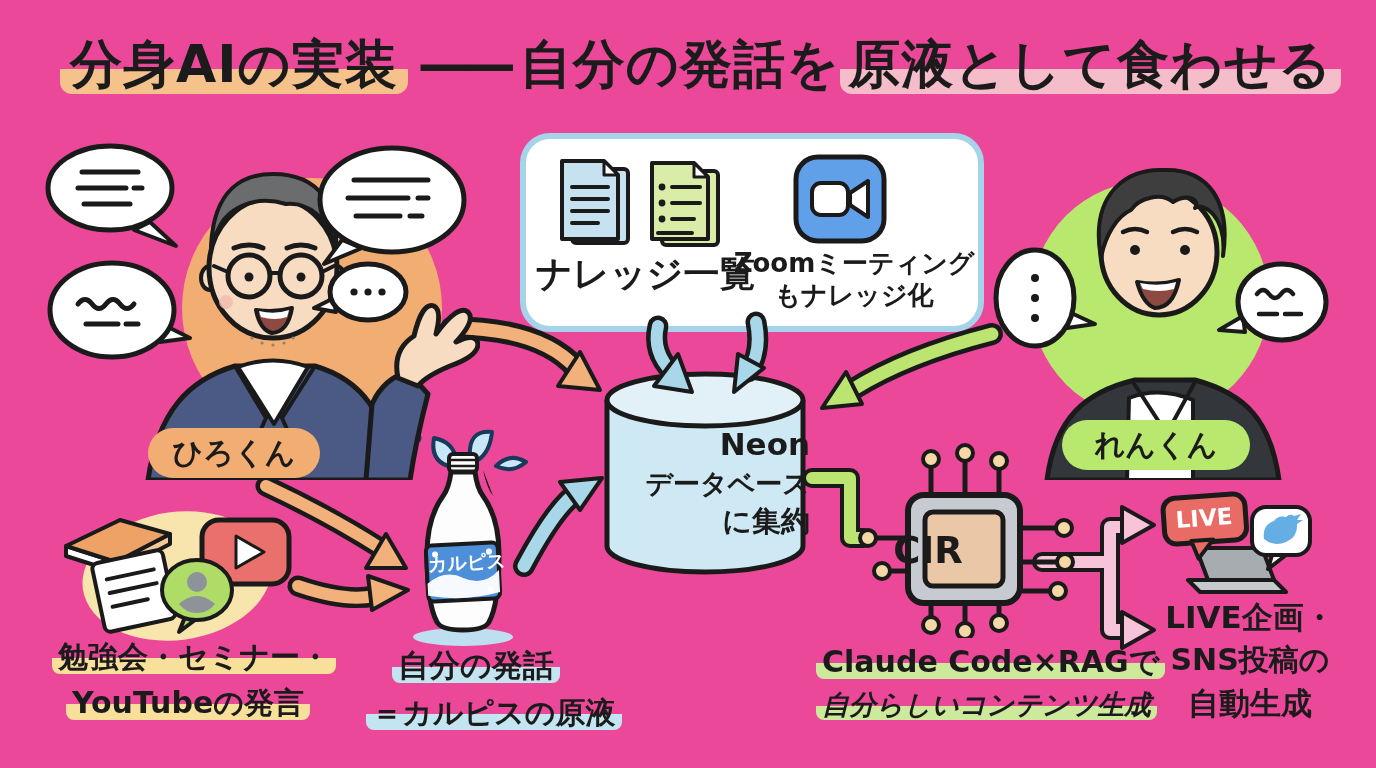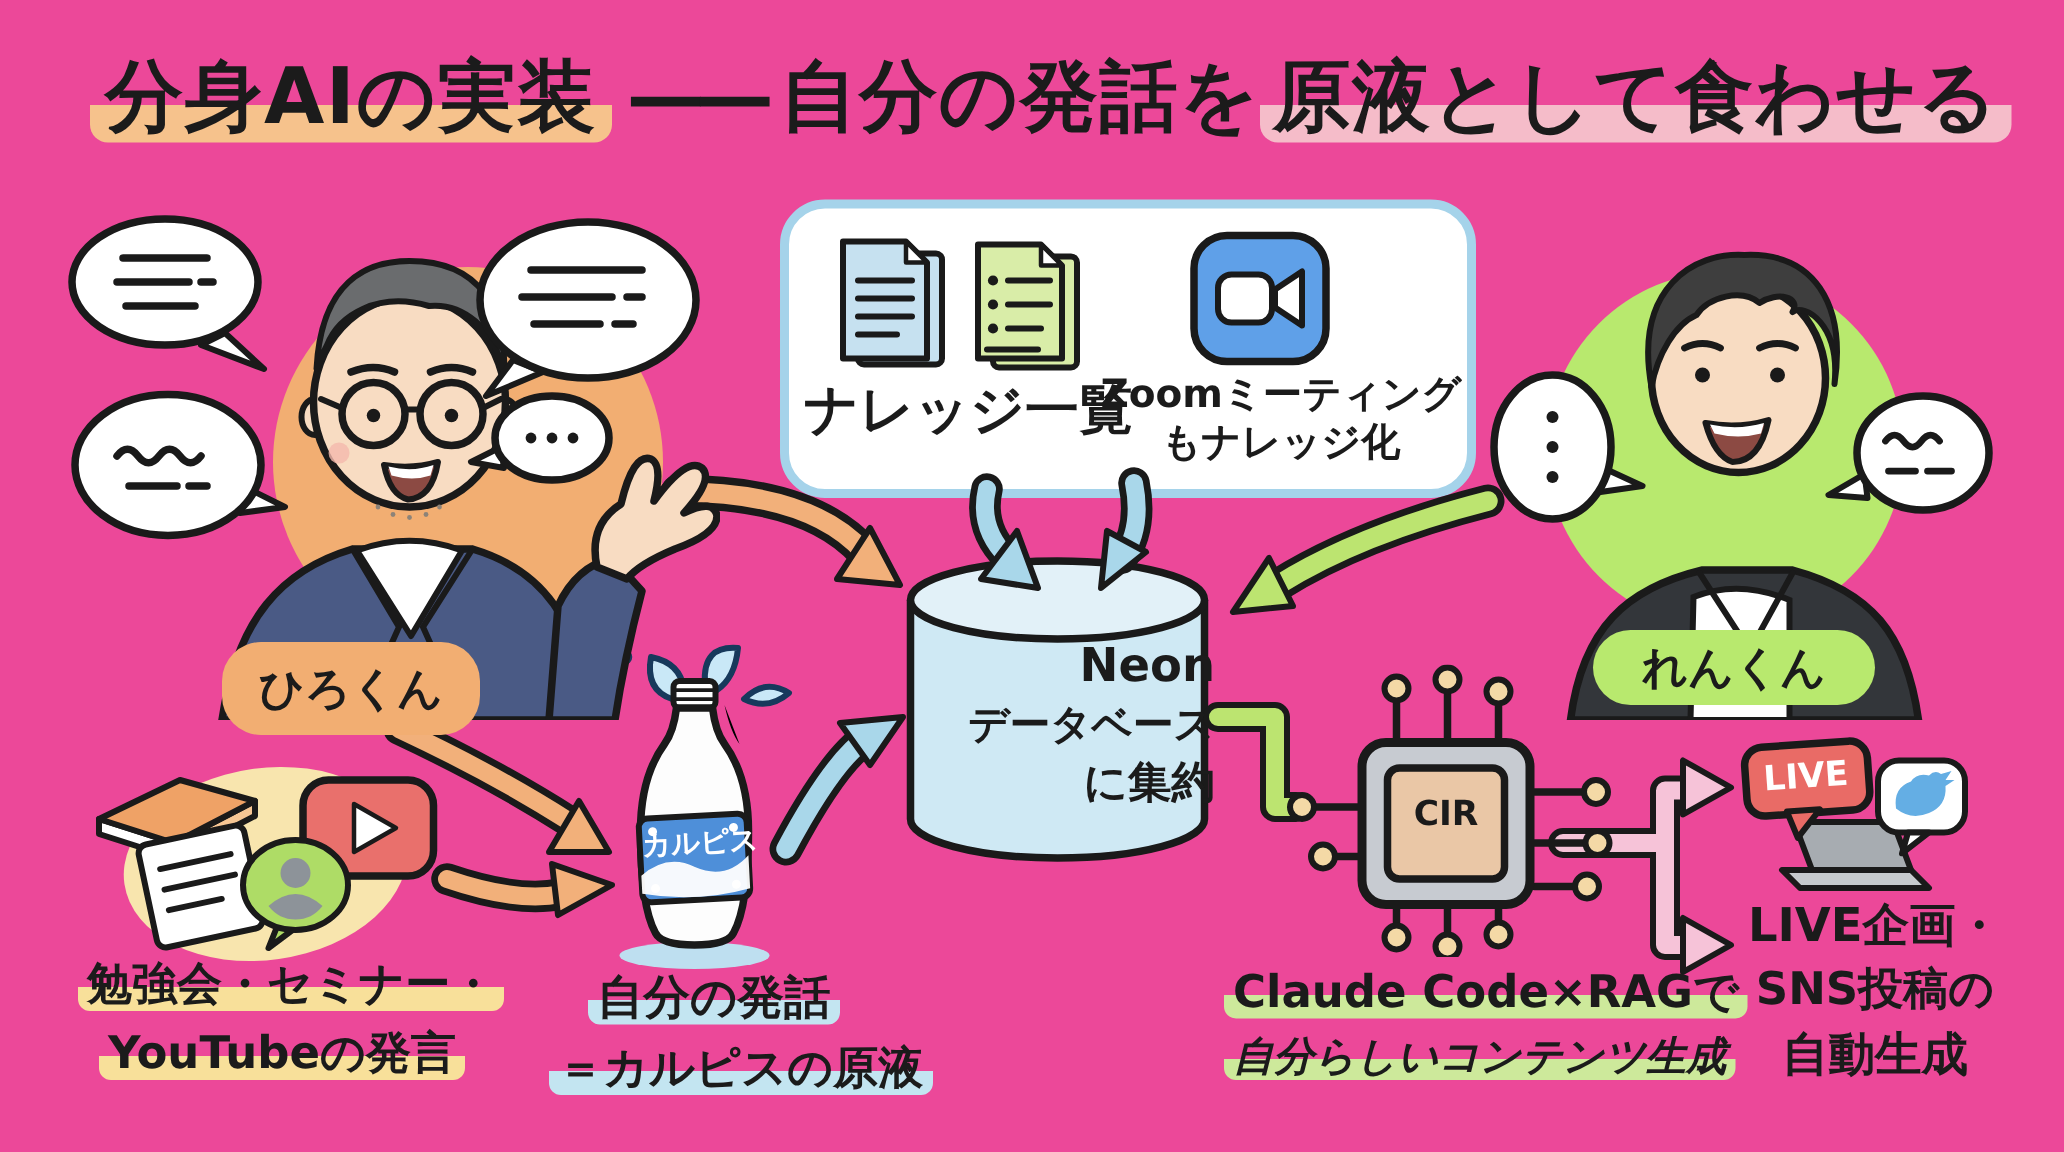--- a/index.html
+++ b/index.html
@@ -15,21 +15,21 @@
   .hl-orange{background-image:linear-gradient(180deg,transparent 58%,var(--highlight-orange,#F6C28C) 58%);border-radius:12px;padding:0 10px;}
   .hl-pink{background-image:linear-gradient(180deg,transparent 58%,var(--highlight-pink,#F5BCC9) 58%);border-radius:12px;padding:0 8px;}
   .hl-yellow{background-image:linear-gradient(180deg,transparent 55%,var(--highlight-yellow,#F8E09A) 55%);border-radius:8px;padding:0 6px;}
   .hl-blue{background-image:linear-gradient(180deg,transparent 55%,var(--highlight-blue,#C3E5F1) 55%);border-radius:8px;padding:0 6px;}
   .hl-green{background-image:linear-gradient(180deg,transparent 55%,var(--highlight-green,#CDE99B) 55%);border-radius:8px;padding:0 6px;}
   #title .dash{letter-spacing:-6px;margin:0 10px;}
   
   #knowledge-box{left:520px;top:133px;width:452px;height:187px;border:6px solid #A5D3EA;border-radius:30px;z-index:2;background:#fff;}
   
   .pill{position:absolute;border-radius:26px;display:flex;align-items:center;justify-content:center;font-weight:700;z-index:5;}
-  #hiro-pill{left:148px;top:428px;width:172px;height:62px;background:var(--accent-orange,#F2AE72);font-size:30px;}
+  #hiro-pill{left:148px;top:428px;width:172px;height:50px;background:var(--accent-orange,#F2AE72);font-size:30px;}
   #ren-pill{left:1062px;top:420px;width:188px;height:50px;background:var(--accent-green,#B8E96E);font-size:30px;align-items:center;}
   
   #source-blob{left:82px;top:512px;width:190px;height:128px;background:#F8E5AE;border-radius:50%;transform:rotate(-8deg);z-index:1;}
   svg{display:block;}
   .z2{z-index:2;} .z3{z-index:3;} .z4{z-index:4;} .z5{z-index:5;}
 </style>
 </head>
 <body>
 
 <div id="canvas">
@@ -287,21 +287,21 @@
         <circle cx="146" cy="180" r="8"></circle>
       <circle cx="15" cy="95" r="8"></circle>
         <circle cx="29" cy="128" r="8"></circle>
       <circle cx="211" cy="85" r="8"></circle>
         <circle cx="212" cy="119" r="8"></circle>
         <circle cx="205" cy="148" r="8"></circle>
     </g>
     <rect x="55" y="52" width="112" height="108" rx="16" fill="#C7CBD1" stroke="#1a1a1a" stroke-width="6"></rect>
     <rect x="72" y="69" width="78" height="74" rx="8" fill="#EAC7A6" stroke="#1a1a1a" stroke-width="5"></rect>
   </svg>
-  <div class="t ctr z5" style="left:925px;top:530px;width:78px;font-size:23px;"><span>CIR</span></div>
+  <div class="t ctr z5" style="left:889px;top:530px;width:78px;font-size:37px;"><span>CIR</span></div>
   <div class="t z5" style="left:816px;top:645px;font-size:30px;"><span class="hl-green">Claude Code×RAGで</span></div>
   <div class="t z5" style="left:816px;top:689px;font-size:27px;font-style:italic;"><span class="hl-green">自分らしいコンテンツ生成</span></div>
 
   <svg class="abs z4" style="left:1158px;top:490px;" width="96" height="72" viewBox="0 0 96 72">
     <g transform="rotate(-4 48 32)">
       <rect x="6" y="6" width="82" height="46" rx="12" fill="#E96B66" stroke="#1a1a1a" stroke-width="5"></rect>
       <path d="M32,50 L38,68 L54,50 Z" fill="#E96B66" stroke="#1a1a1a" stroke-width="4" stroke-linejoin="round"></path>
     </g>
   </svg>
   <div class="t ctr z5" style="left:1166px;top:505px;width:76px;font-size:23px;color:#ffffff;transform:rotate(-4deg);"><span>LIVE</span></div>

